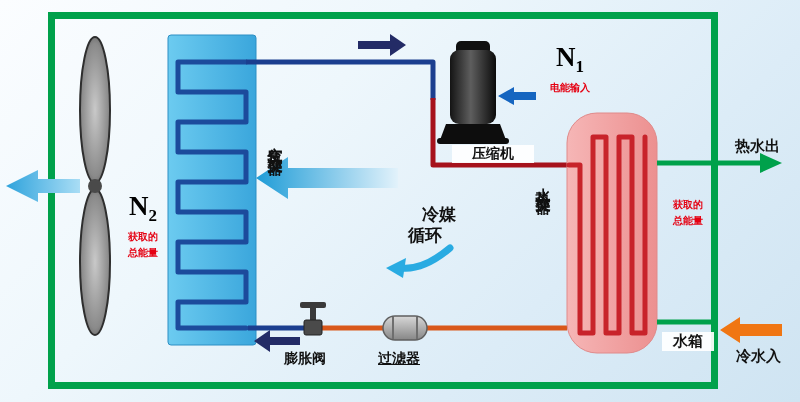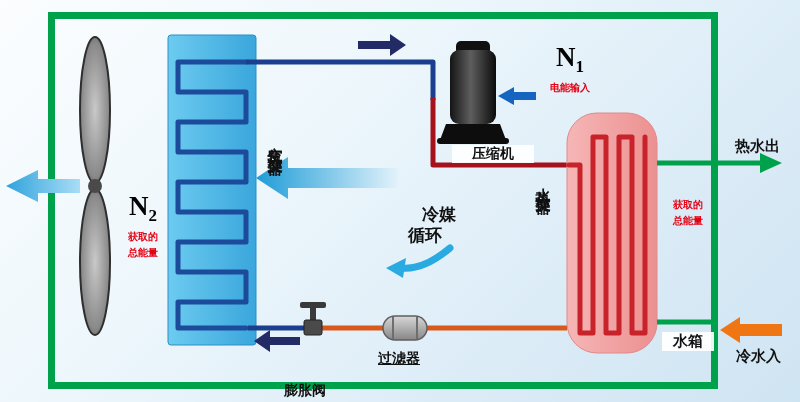--- a/index.html
+++ b/index.html
@@ -134,17 +134,17 @@
     <div class="ndesc">获取的</div>
     <div class="ndesc">总能量</div>
   </div>
 
   <div class="lbl sz15" style="left:735px;top:137px;">热水出</div>
 
   <div class="lbl sz15 chip" style="left:662px;top:312px;margin-top:20px;">水箱</div>
 
   <div class="lbl sz15" style="left:736px;top:347px;">冷水入</div>
 
-  <div class="lbl sz14" style="left:284px;top:350px;margin-top:32px;">膨胀阀</div>
+  <div class="lbl sz14" style="left:284px;top:350px;">膨胀阀</div>
 
   <div class="lbl sz14" style="left:378px;top:350px;text-decoration:underline;">过滤器</div>
 
 </div>
 
 </body></html>

